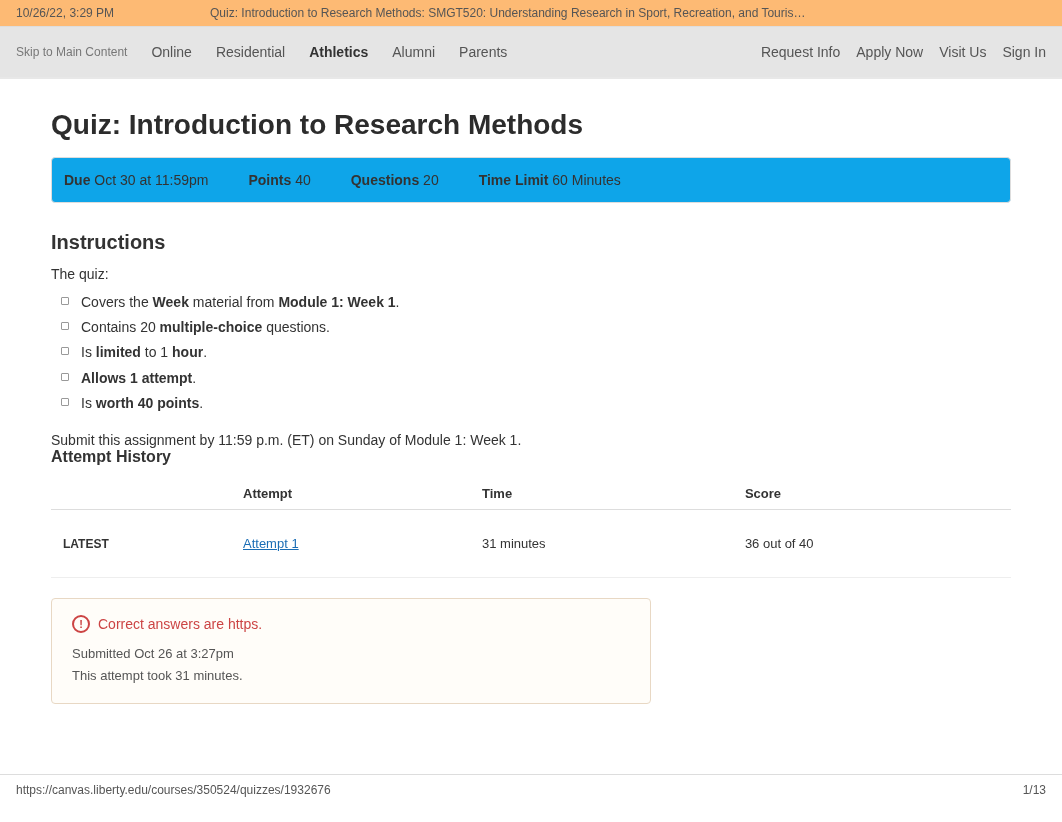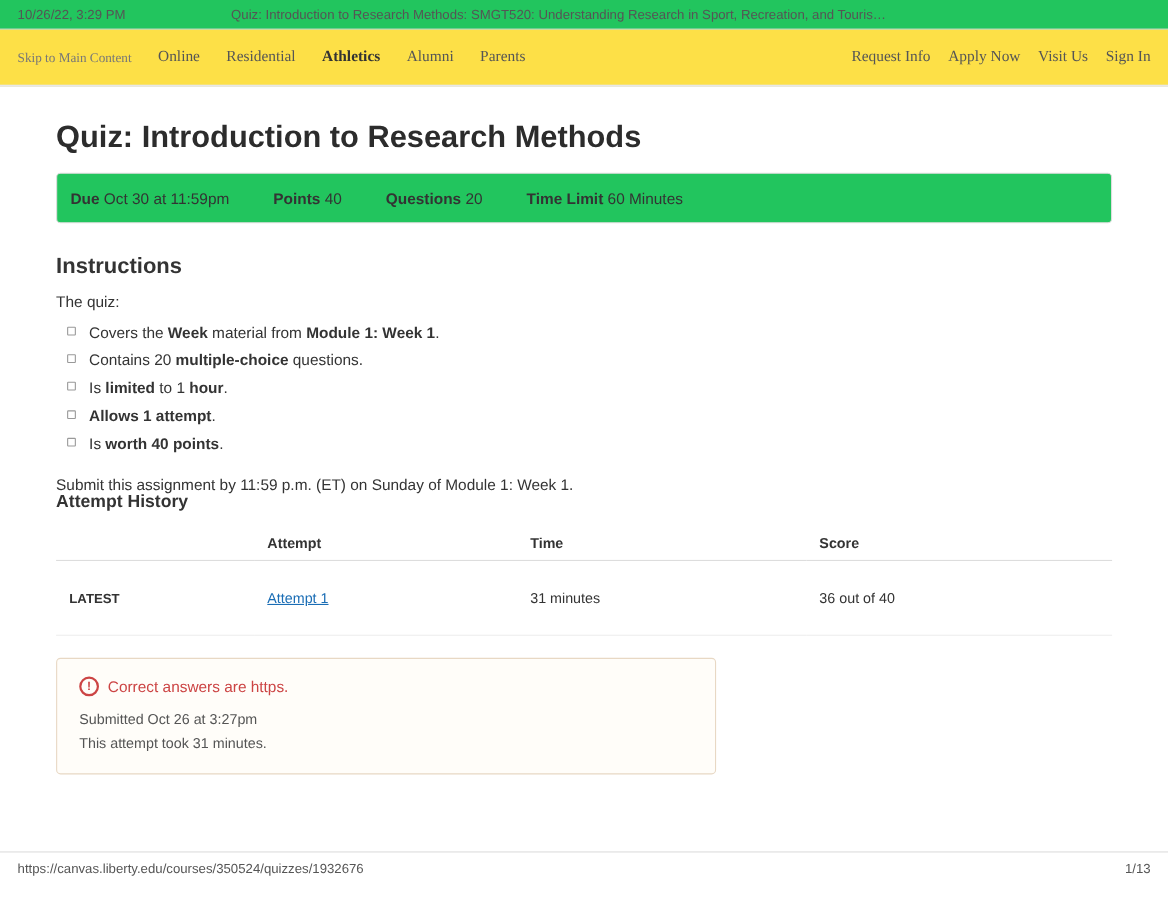--- a/index.html
+++ b/index.html
@@ -5,36 +5,35 @@
     * { box-sizing: border-box; margin: 0; padding: 0; }
     body { font-family: Arial, Helvetica, sans-serif; font-size: 14px; color: #333; background: #fff; }
 
     
     .top-bar {
       display: flex;
       align-items: center;
       justify-content: space-between;
       padding: 6px 16px;
       border-bottom: 1px solid #ddd;
-      background: #22c55e;
+      background: #fdba74;
       font-size: 12px;
       color: #555;
     }
     .top-bar-left { display: flex; align-items: center; gap: 20px; }
 
     
     .nav-bar {
       display: flex;
       align-items: center;
       justify-content: space-between;
       padding: 0 16px;
       border-bottom: 2px solid #e8e8e8;
-      background: #fde047;
+      background: #e5e5e5;
       height: 52px;
-      font-family: Liberation Serif, serif;
     }
     .nav-left { display: flex; align-items: center; gap: 24px; }
     .nav-right { display: flex; gap: 16px; }
     .nav-item {
       font-size: 14px;
       color: #555;
       text-decoration: none;
       padding: 4px 0;
       cursor: pointer;
     }
@@ -61,21 +60,21 @@
     }
 
     
     .quiz-meta {
       display: flex;
       align-items: center;
       gap: 40px;
       padding: 14px 12px;
       border: 1px solid #ddd;
       border-radius: 4px;
-      background: #22c55e;
+      background: #0ea5e9;
       margin-bottom: 28px;
       font-size: 14px;
     }
     .quiz-meta-item { color: #333; }
     .quiz-meta-item .label { font-weight: bold; }
 
     
     .section-title {
       font-size: 20px;
       font-weight: bold;

